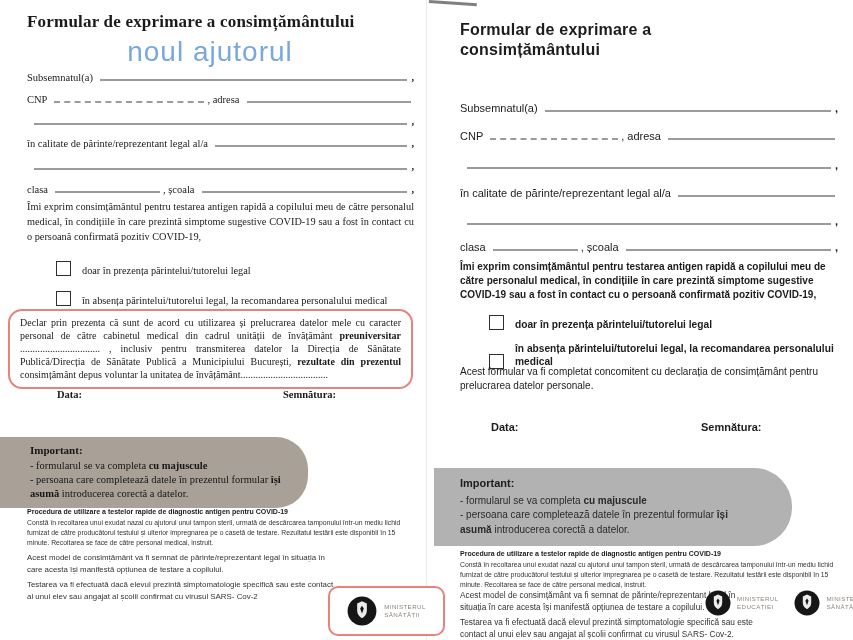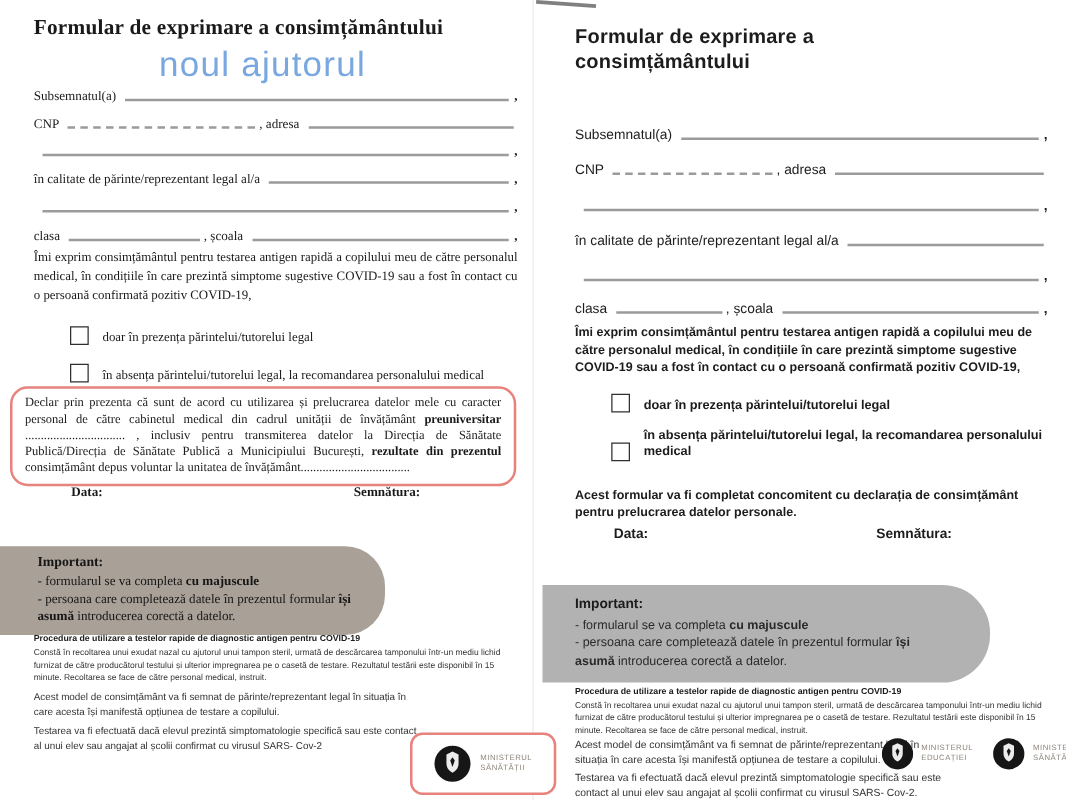--- a/index.html
+++ b/index.html
@@ -63,21 +63,21 @@
   #r-overlay{top:64px;left:60px;width:340px;text-align:center;font-size:26px;}
   #r-row-sub{top:99px;left:33px;width:378px;font-size:11px;}
   #r-row-cnp{top:127px;left:33px;width:378px;font-size:11px;}
   #r-line1{top:156px;left:33px;width:378px;font-size:11px;}
   #r-row-cal{top:184px;left:33px;width:378px;font-size:11px;}
   #r-line2{top:212px;left:33px;width:378px;font-size:11px;}
   #r-row-clasa{top:238px;left:33px;width:378px;font-size:11px;}
   #r-para1{top:260px;left:33px;width:384px;font-size:10px;font-weight:bold;line-height:1.4;}
   #r-cb1{top:315px;left:62px;font-size:10.2px;font-weight:bold;}
   #r-cb2{top:342px;left:62px;width:354px;font-size:10.2px;font-weight:bold;line-height:1.3;}
-  #r-para2{top:390px;left:33px;width:384px;font-size:10px;font-weight:bold;line-height:1.4;}
+  #r-para2{top:365px;left:33px;width:384px;font-size:10px;font-weight:normal;line-height:1.4;}
   #r-data{top:421px;left:64px;font-size:11px;font-weight:bold;}
   #r-sign{top:421px;left:274px;font-size:11px;font-weight:bold;}
   #r-imp{top:468px;left:7px;width:358px;box-sizing:border-box;background:#b2b2b2;border-radius:0 38px 38px 0;
          padding:8px 40px 9px 26px;font-size:10px;line-height:1.45;color:#2a2a2a;}
   #r-imp .imp-title{font-weight:bold;font-size:11px;color:#1c1c1c;margin-bottom:2px;}
   #r-proc{top:549px;left:33px;width:392px;font-size:6.8px;line-height:1.5;color:#333;}
   #r-proc .proc-title{font-weight:bold;font-size:7px;color:#1a1a1a;}
   #r-note1{top:589px;left:33px;width:302px;font-size:8.3px;line-height:1.5;color:#333;}
   #r-note2{top:616px;left:33px;width:302px;font-size:8.3px;line-height:1.5;color:#333;}
   #r-logos{top:590px;left:278px;display:flex;gap:16px;align-items:center;}

